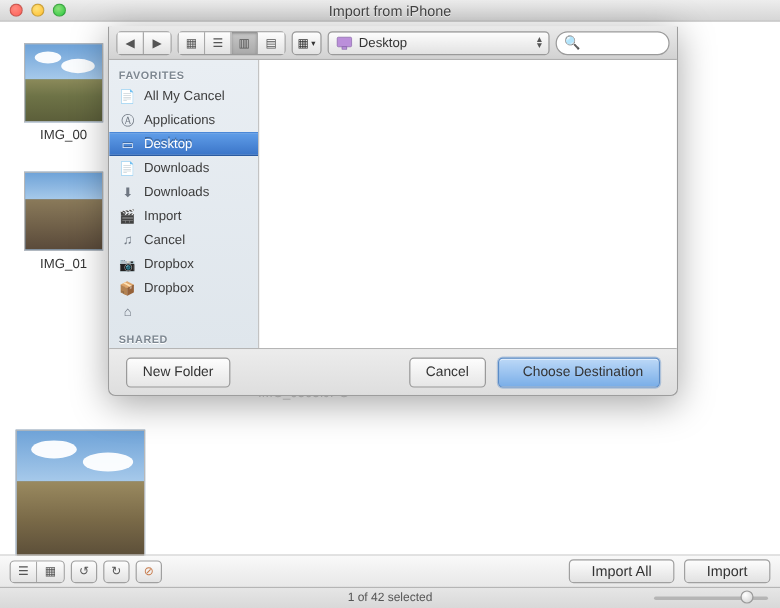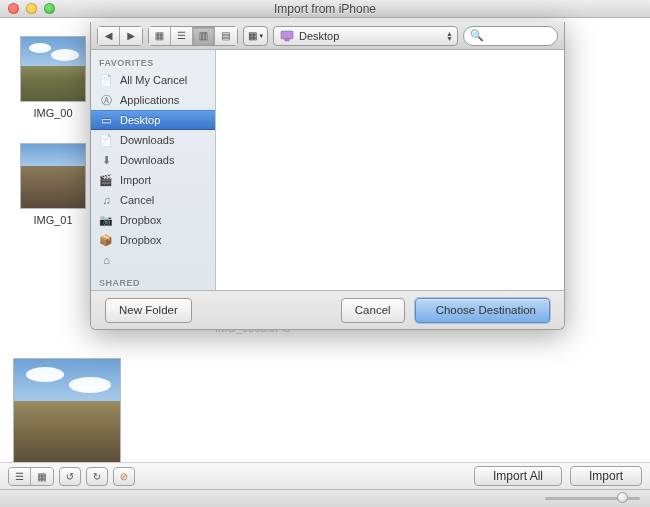--- a/index.html
+++ b/index.html
@@ -125,20 +125,21 @@
       <div class="seg-btn">▦</div>
     </div>
     <div class="round-btn">↺</div>
     <div class="round-btn">↻</div>
     <div class="round-btn" style="color:#c77a4a">⊘</div>
     <div class="spacer"></div>
     <div class="btn">Import All</div>
     <div class="btn">Import</div>
   </div>
   <div class="status-row">
+    <div class="status-text">1 of 42 selected</div>
     <div class="zoom-slider">
       <div class="zoom-track"></div>
         <div class="zoom-knob"></div>
     </div>
   </div>
 </div>
 
 <div class="sheet">
   <div class="sheet-toolbar">
     <div class="nav-seg">

